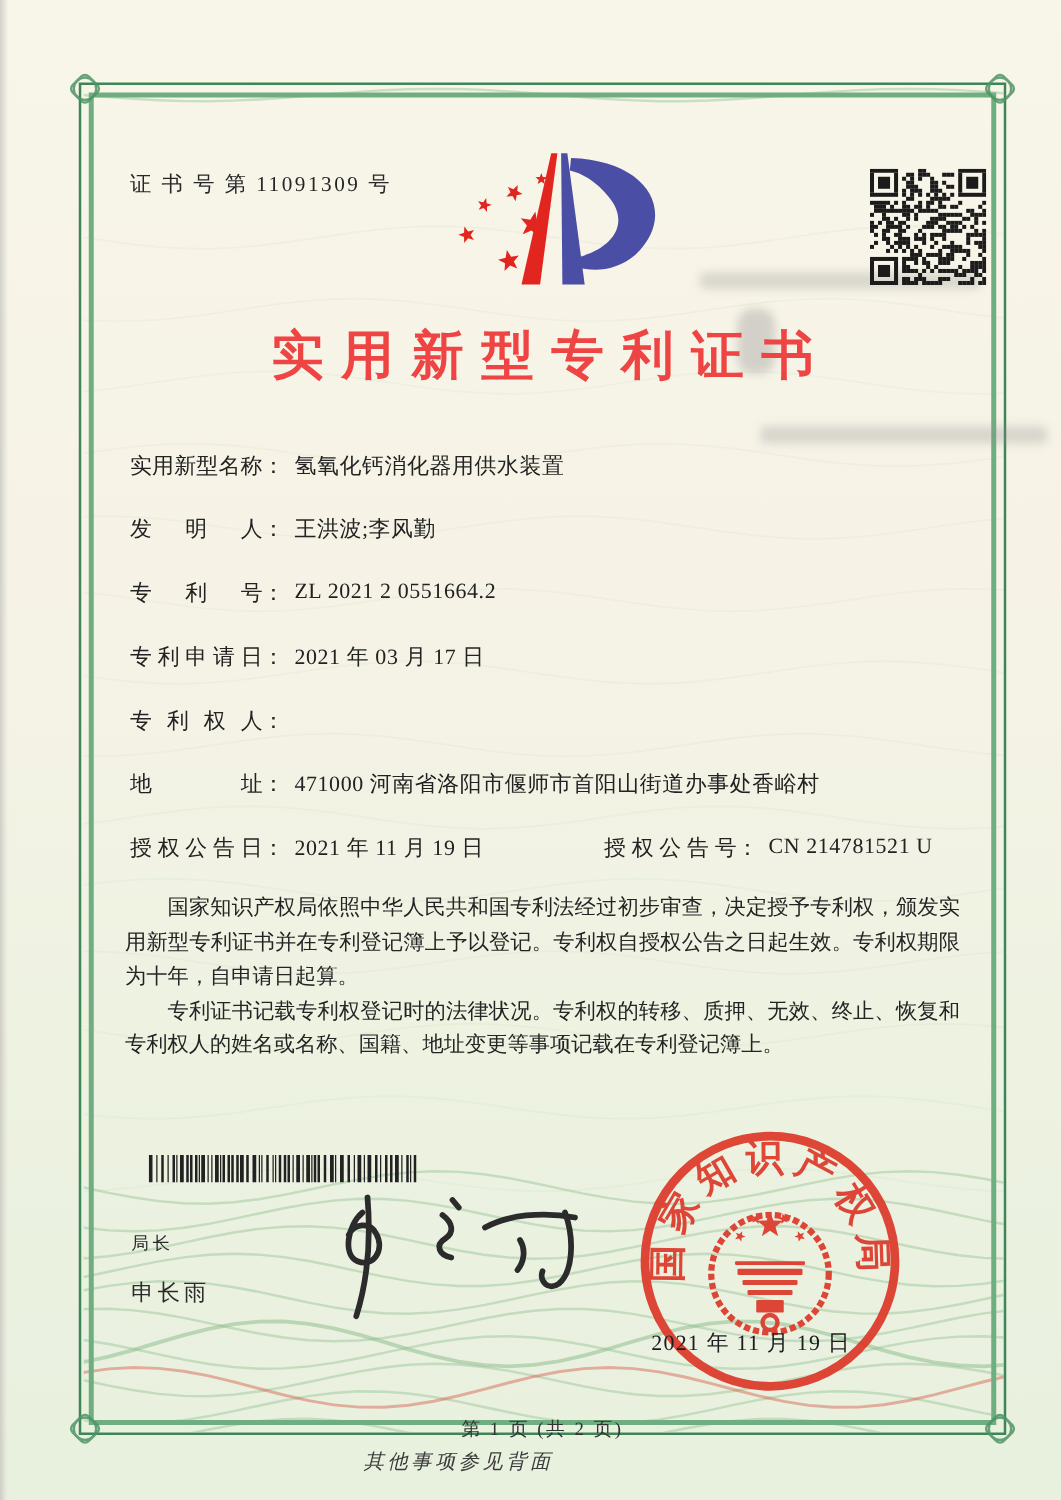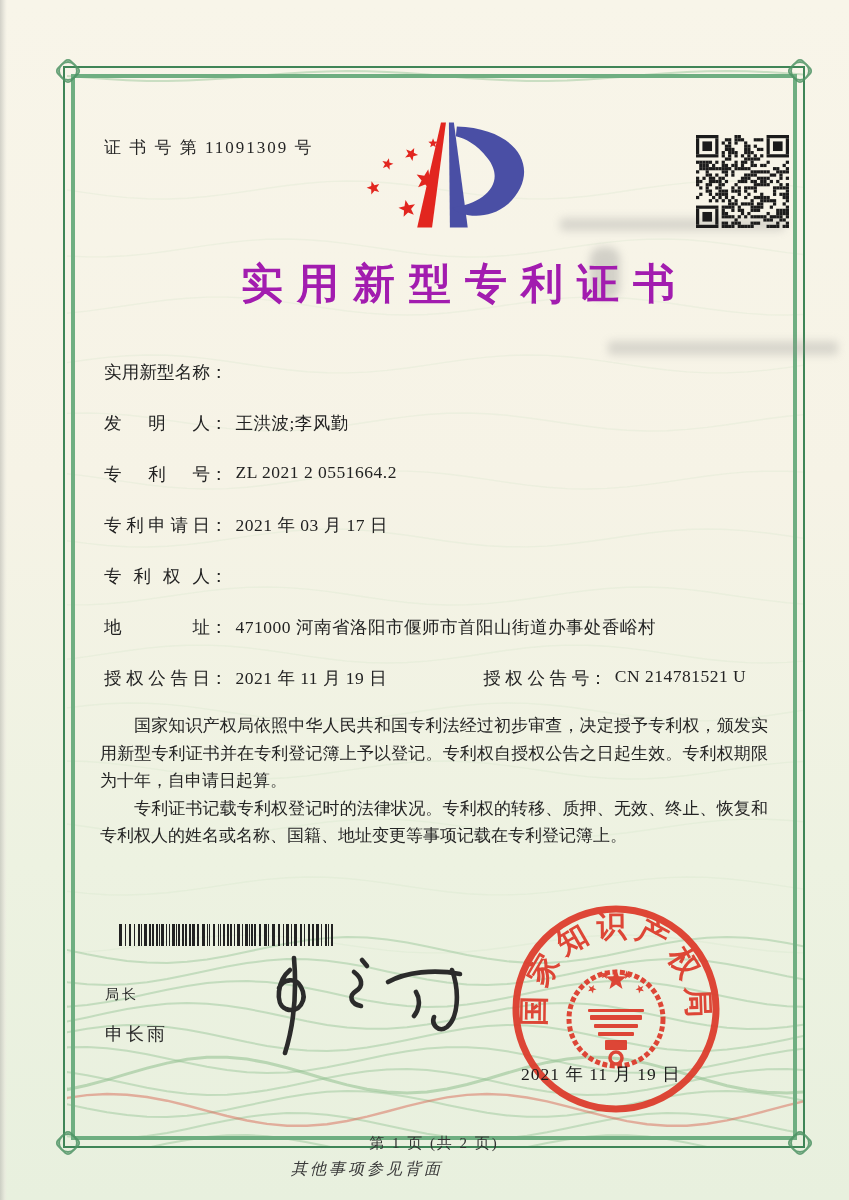--- a/index.html
+++ b/index.html
@@ -20,21 +20,21 @@
   .c-tl{left:-14px;top:-14px;} .c-tr{right:-14px;top:-14px;transform:rotate(90deg);}
   .c-br{right:-14px;bottom:-14px;transform:rotate(180deg);} .c-bl{left:-14px;bottom:-14px;transform:rotate(270deg);}
   
   .waves{position:absolute;left:2px;top:2px;width:736px;height:1076px;overflow:hidden;}
   
   .abs{position:absolute;}
   .cert-no{left:104px;top:136px;font-size:17px;letter-spacing:2px;color:#262626;}
   .logo{left:330px;top:116px;width:218px;height:122px;}
   .qr{left:696px;top:135px;width:93px;height:93px;}
   .title{left:63px;top:256px;width:742px;text-align:center;font-size:42px;font-weight:700;
-    letter-spacing:14px;color:#a21caf;text-indent:14px;padding-left:24px;}
+    letter-spacing:14px;color:#ef4444;text-indent:14px;}
   .fields{left:104px;top:360px;width:668px;font-size:17.5px;color:#222;}
   .row{height:51px;display:flex;align-items:flex-start;white-space:nowrap;}
   .jlabel{display:inline-flex;justify-content:space-between;width:106px;}
   .colon{margin-right:8px;}
   .fvalue{letter-spacing:.5px;}
   .row-double .group2{margin-left:96px;display:flex;}
   .paras{left:100px;top:712px;width:668px;font-size:17px;line-height:27.5px;color:#242424;
     text-align:justify;}
   .paras p{margin:0;text-indent:2em;}
   .barcode{left:119px;top:924px;width:220px;height:22px;}
@@ -481,20 +481,21 @@
   <div class="row">
     <span class="jlabel">
         <span>实</span>
         <span>用</span>
         <span>新</span>
         <span>型</span>
         <span>名</span>
         <span>称</span>
       </span>
       <span class="colon">：</span>
+    <span class="fvalue">氢氧化钙消化器用供水装置</span>
   </div>
   <div class="row">
     <span class="jlabel">
         <span>发</span>
         <span>明</span>
         <span>人</span>
       </span>
       <span class="colon">：</span>
     <span class="fvalue">王洪波;李风勤</span>
   </div>

